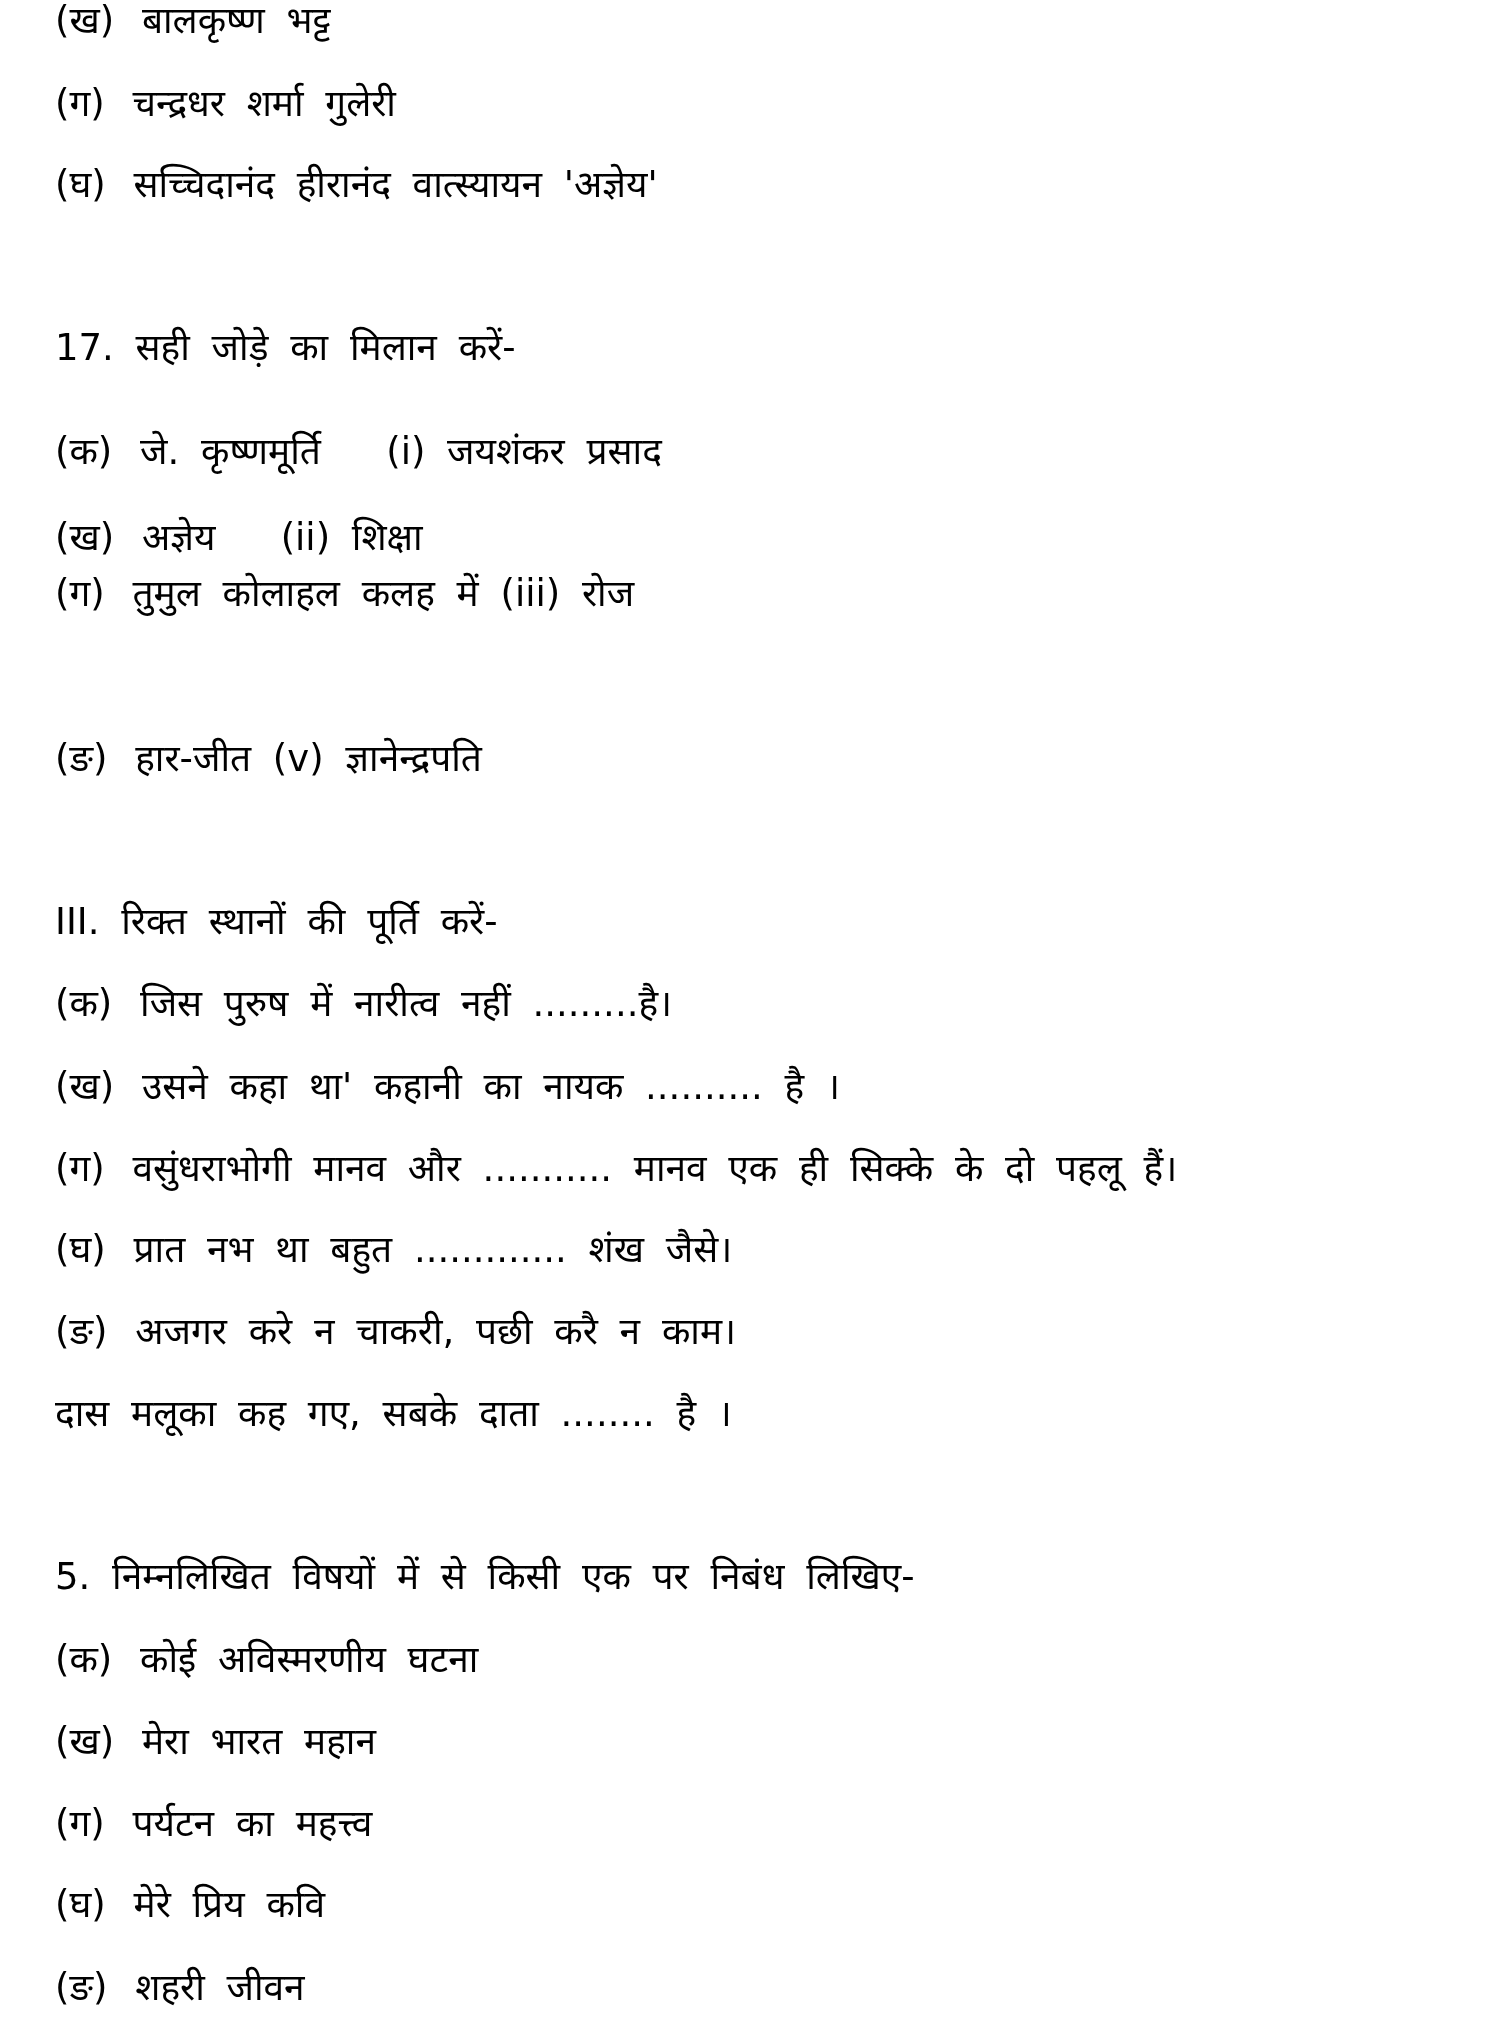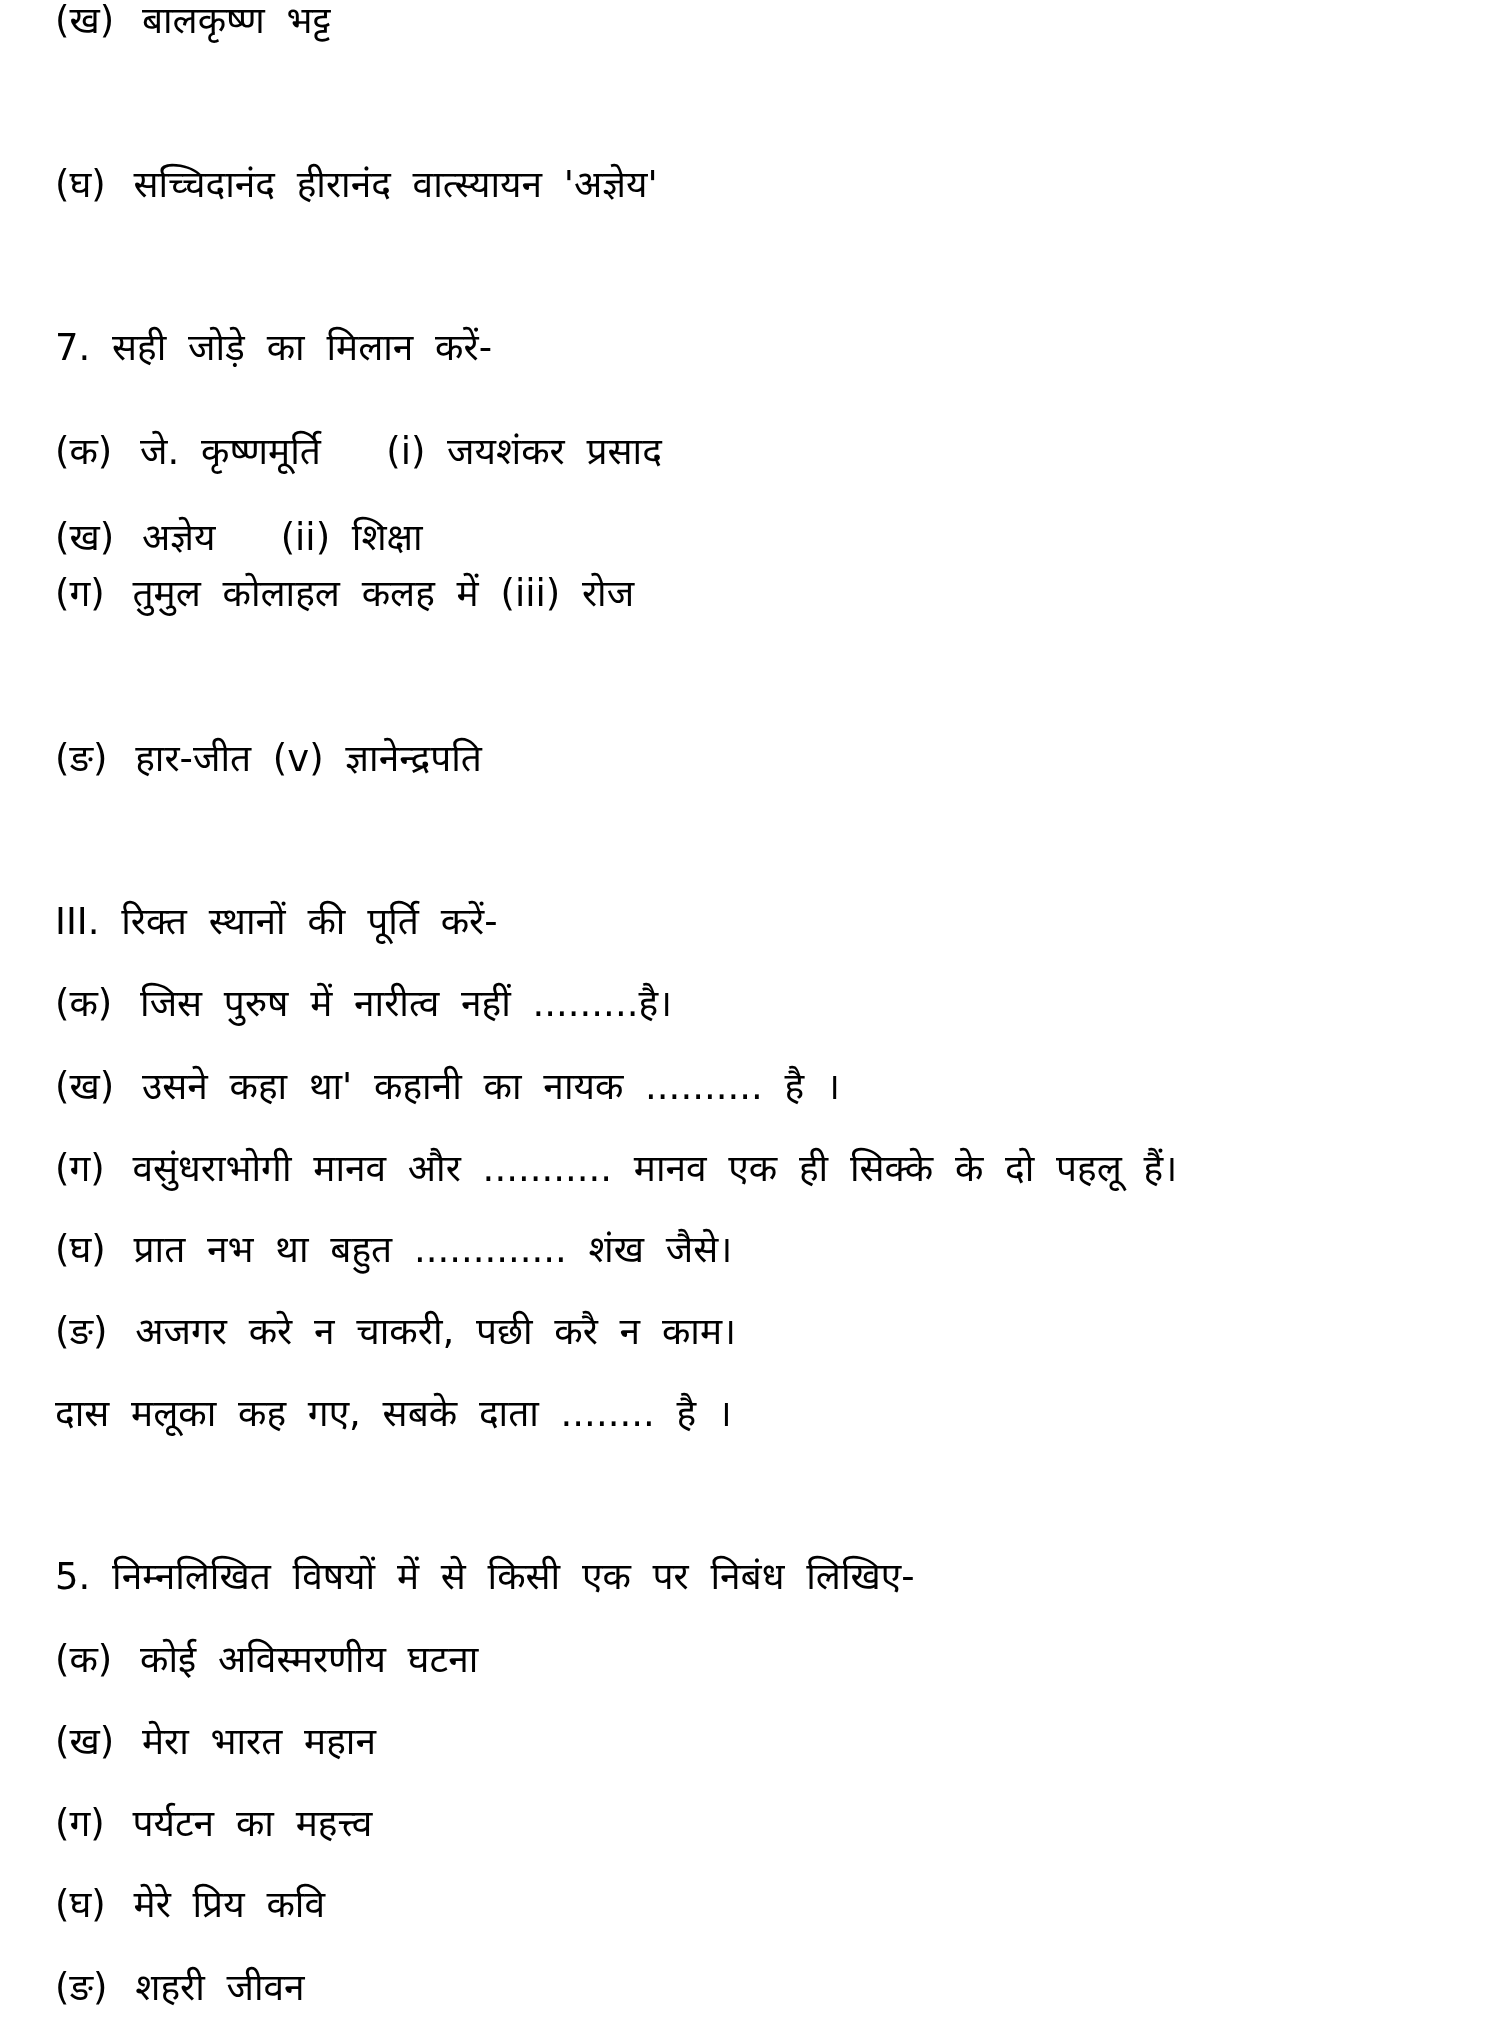--- a/index.html
+++ b/index.html
@@ -37,26 +37,30 @@
   </style>
 </head>
 <body>
 
 <div class="page">
 
   <div class="line" style="top:-9px">
     <span class="label">(ख)</span>
     <span>बालकृष्ण भट्ट</span>
   </div>
+  <div class="line" style="top:74px">
+    <span class="label">(ग)</span>
+    <span>चन्द्रधर शर्मा गुलेरी</span>
+  </div>
   <div class="line" style="top:155px">
     <span class="label">(घ)</span>
     <span>सच्चिदानंद हीरानंद वात्स्यायन 'अज्ञेय'</span>
   </div>
 
-  <div class="line" style="top:318px">7. सही जोड़े का मिलान करें-</div>
+  <div class="line" style="top:318px">17. सही जोड़े का मिलान करें-</div>
   <div class="line" style="top:422px">
     <span class="label">(क)</span>
     <span style="white-space:pre">जे. कृष्णमूर्ति   (i) जयशंकर प्रसाद</span>
   </div>
   <div class="line" style="top:508px">
     <span class="label">(ख)</span>
     <span style="white-space:pre">अज्ञेय   (ii) शिक्षा</span>
   </div>
   <div class="line" style="top:564px">
     <span class="label">(ग)</span>

